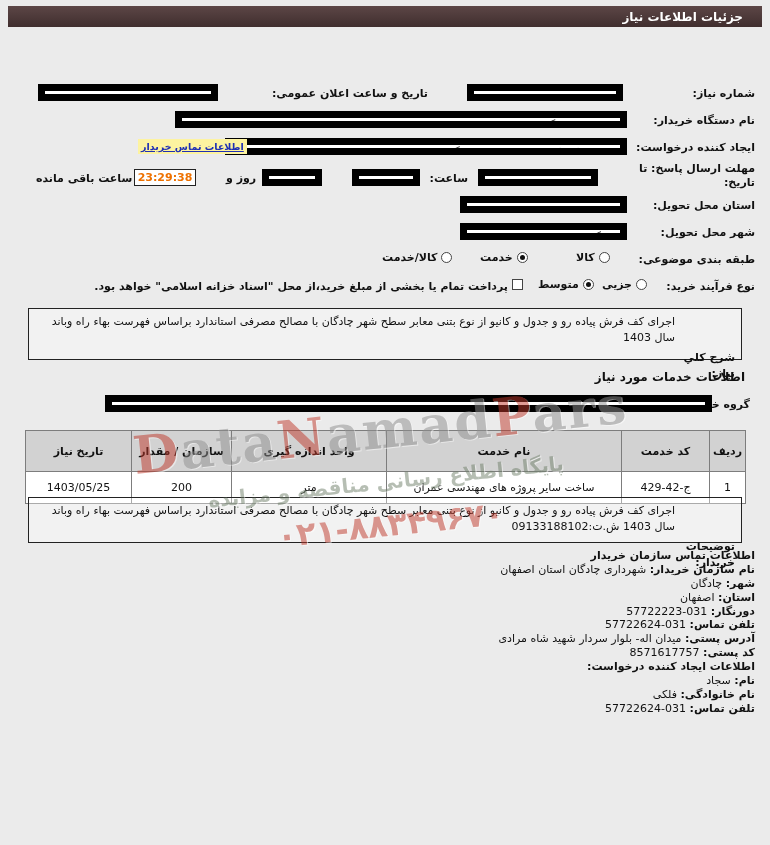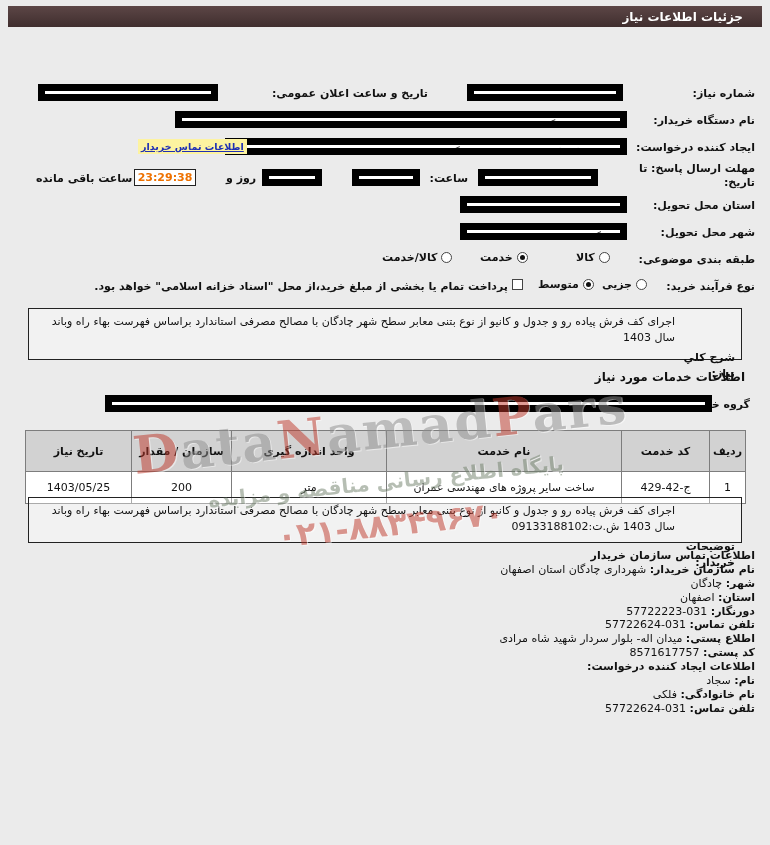--- a/index.html
+++ b/index.html
@@ -215,21 +215,21 @@
     <div class="btext">اجرای کف فرش پیاده رو و جدول و کانیو از نوع بتنی معابر سطح شهر چادگان با مصالح مصرفی استاندارد براساس فهرست بهاء راه وباند سال 1403 ش.ت:09133188102</div>
   </div>
 
   <div class="contact" style="right:15px;top:549px">
     <div class="cline b">اطلاعات تماس سازمان خریدار</div>
     <div class="cline"><span class="b">نام سازمان خریدار:</span> <span>شهرداری چادگان استان اصفهان</span></div>
     <div class="cline"><span class="b">شهر:</span> <span>چادگان</span></div>
     <div class="cline"><span class="b">استان:</span> <span>اصفهان</span></div>
     <div class="cline"><span class="b">دورنگار:</span> <span>031-57722223</span></div>
     <div class="cline"><span class="b">تلفن تماس:</span> <span>031-57722624</span></div>
-    <div class="cline"><span class="b">اطلاع پستی:</span> <span>میدان اله- بلوار سردار شهید شاه مرادی</span></div>
+    <div class="cline"><span class="b">آدرس پستی:</span> <span>میدان اله- بلوار سردار شهید شاه مرادی</span></div>
     <div class="cline"><span class="b">کد پستی:</span> <span>8571617757</span></div>
     <div class="cline b">اطلاعات ایجاد کننده درخواست:</div>
     <div class="cline"><span class="b">نام:</span> <span>سجاد</span></div>
     <div class="cline"><span class="b">نام خانوادگی:</span> <span>فلکی</span></div>
     <div class="cline"><span class="b">تلفن تماس:</span> <span>031-57722624</span></div>
   </div>
 
   <div class="watermark">
     <div class="wm-brand"><span class="wm-part">Pars</span><span class="wm-part">Namad</span><span class="wm-part">Data</span></div>
     <div class="wm-line">پایگاه اطلاع رسانی مناقصه و مزایده</div>

